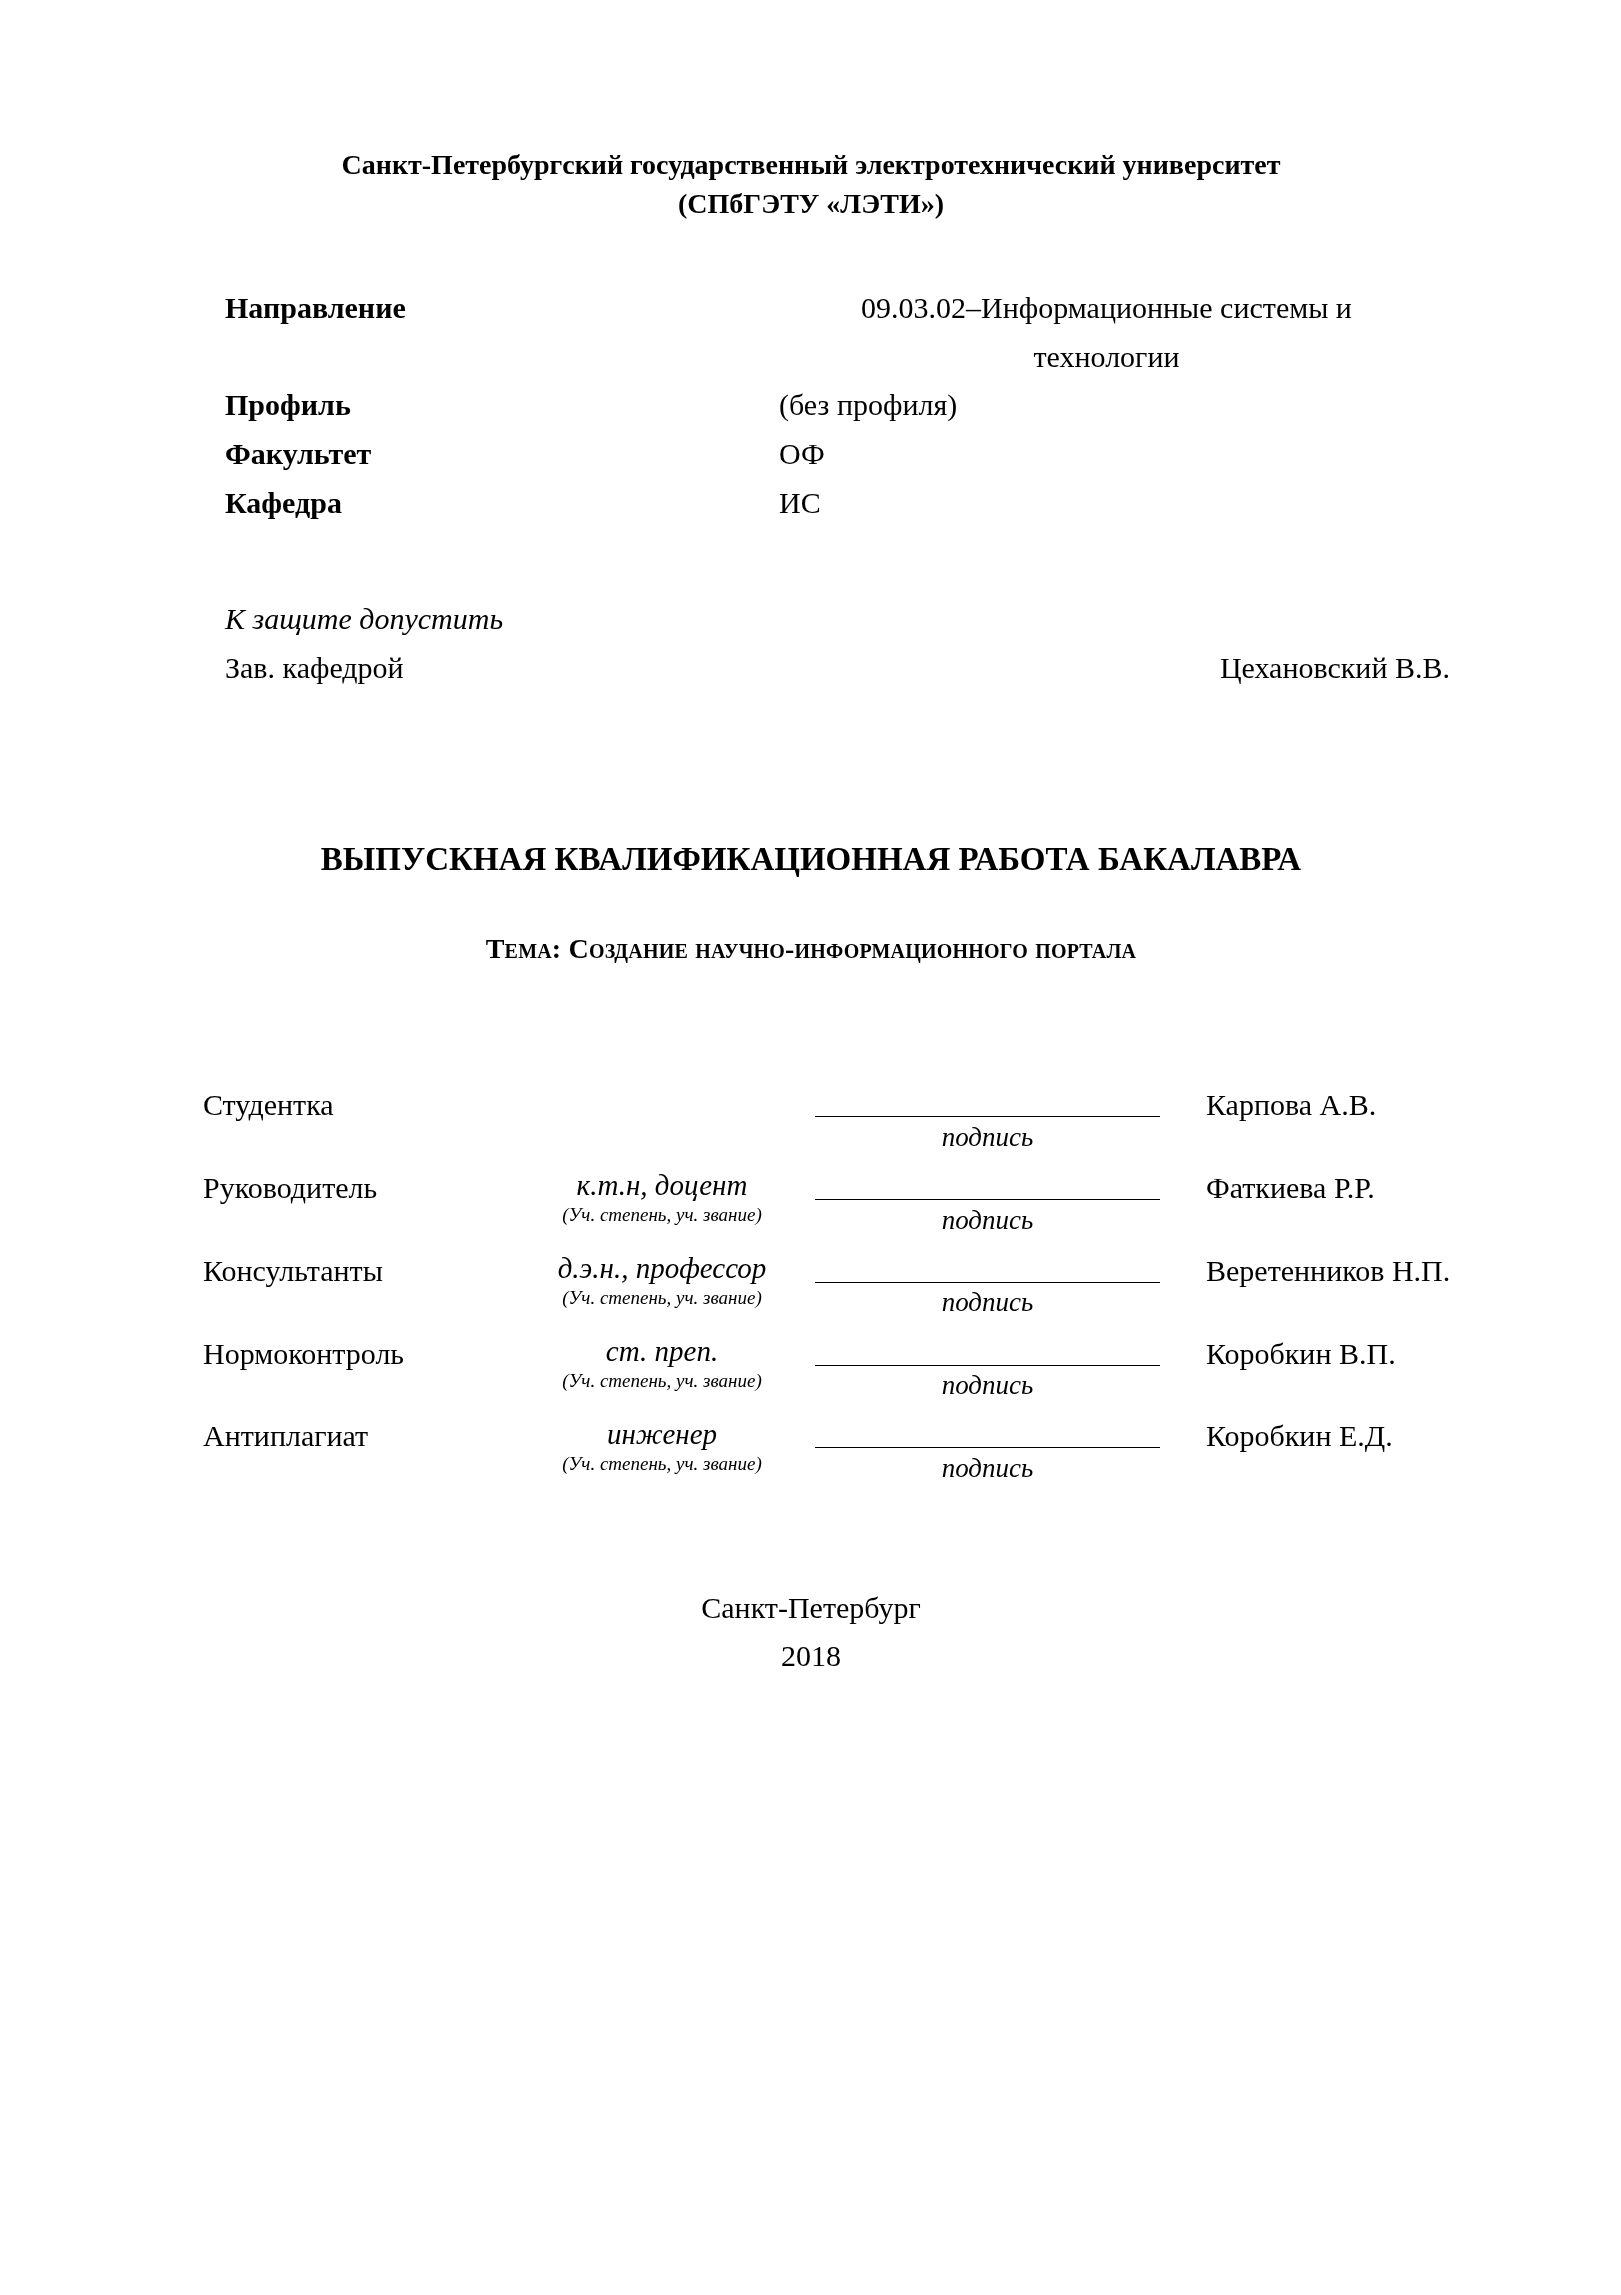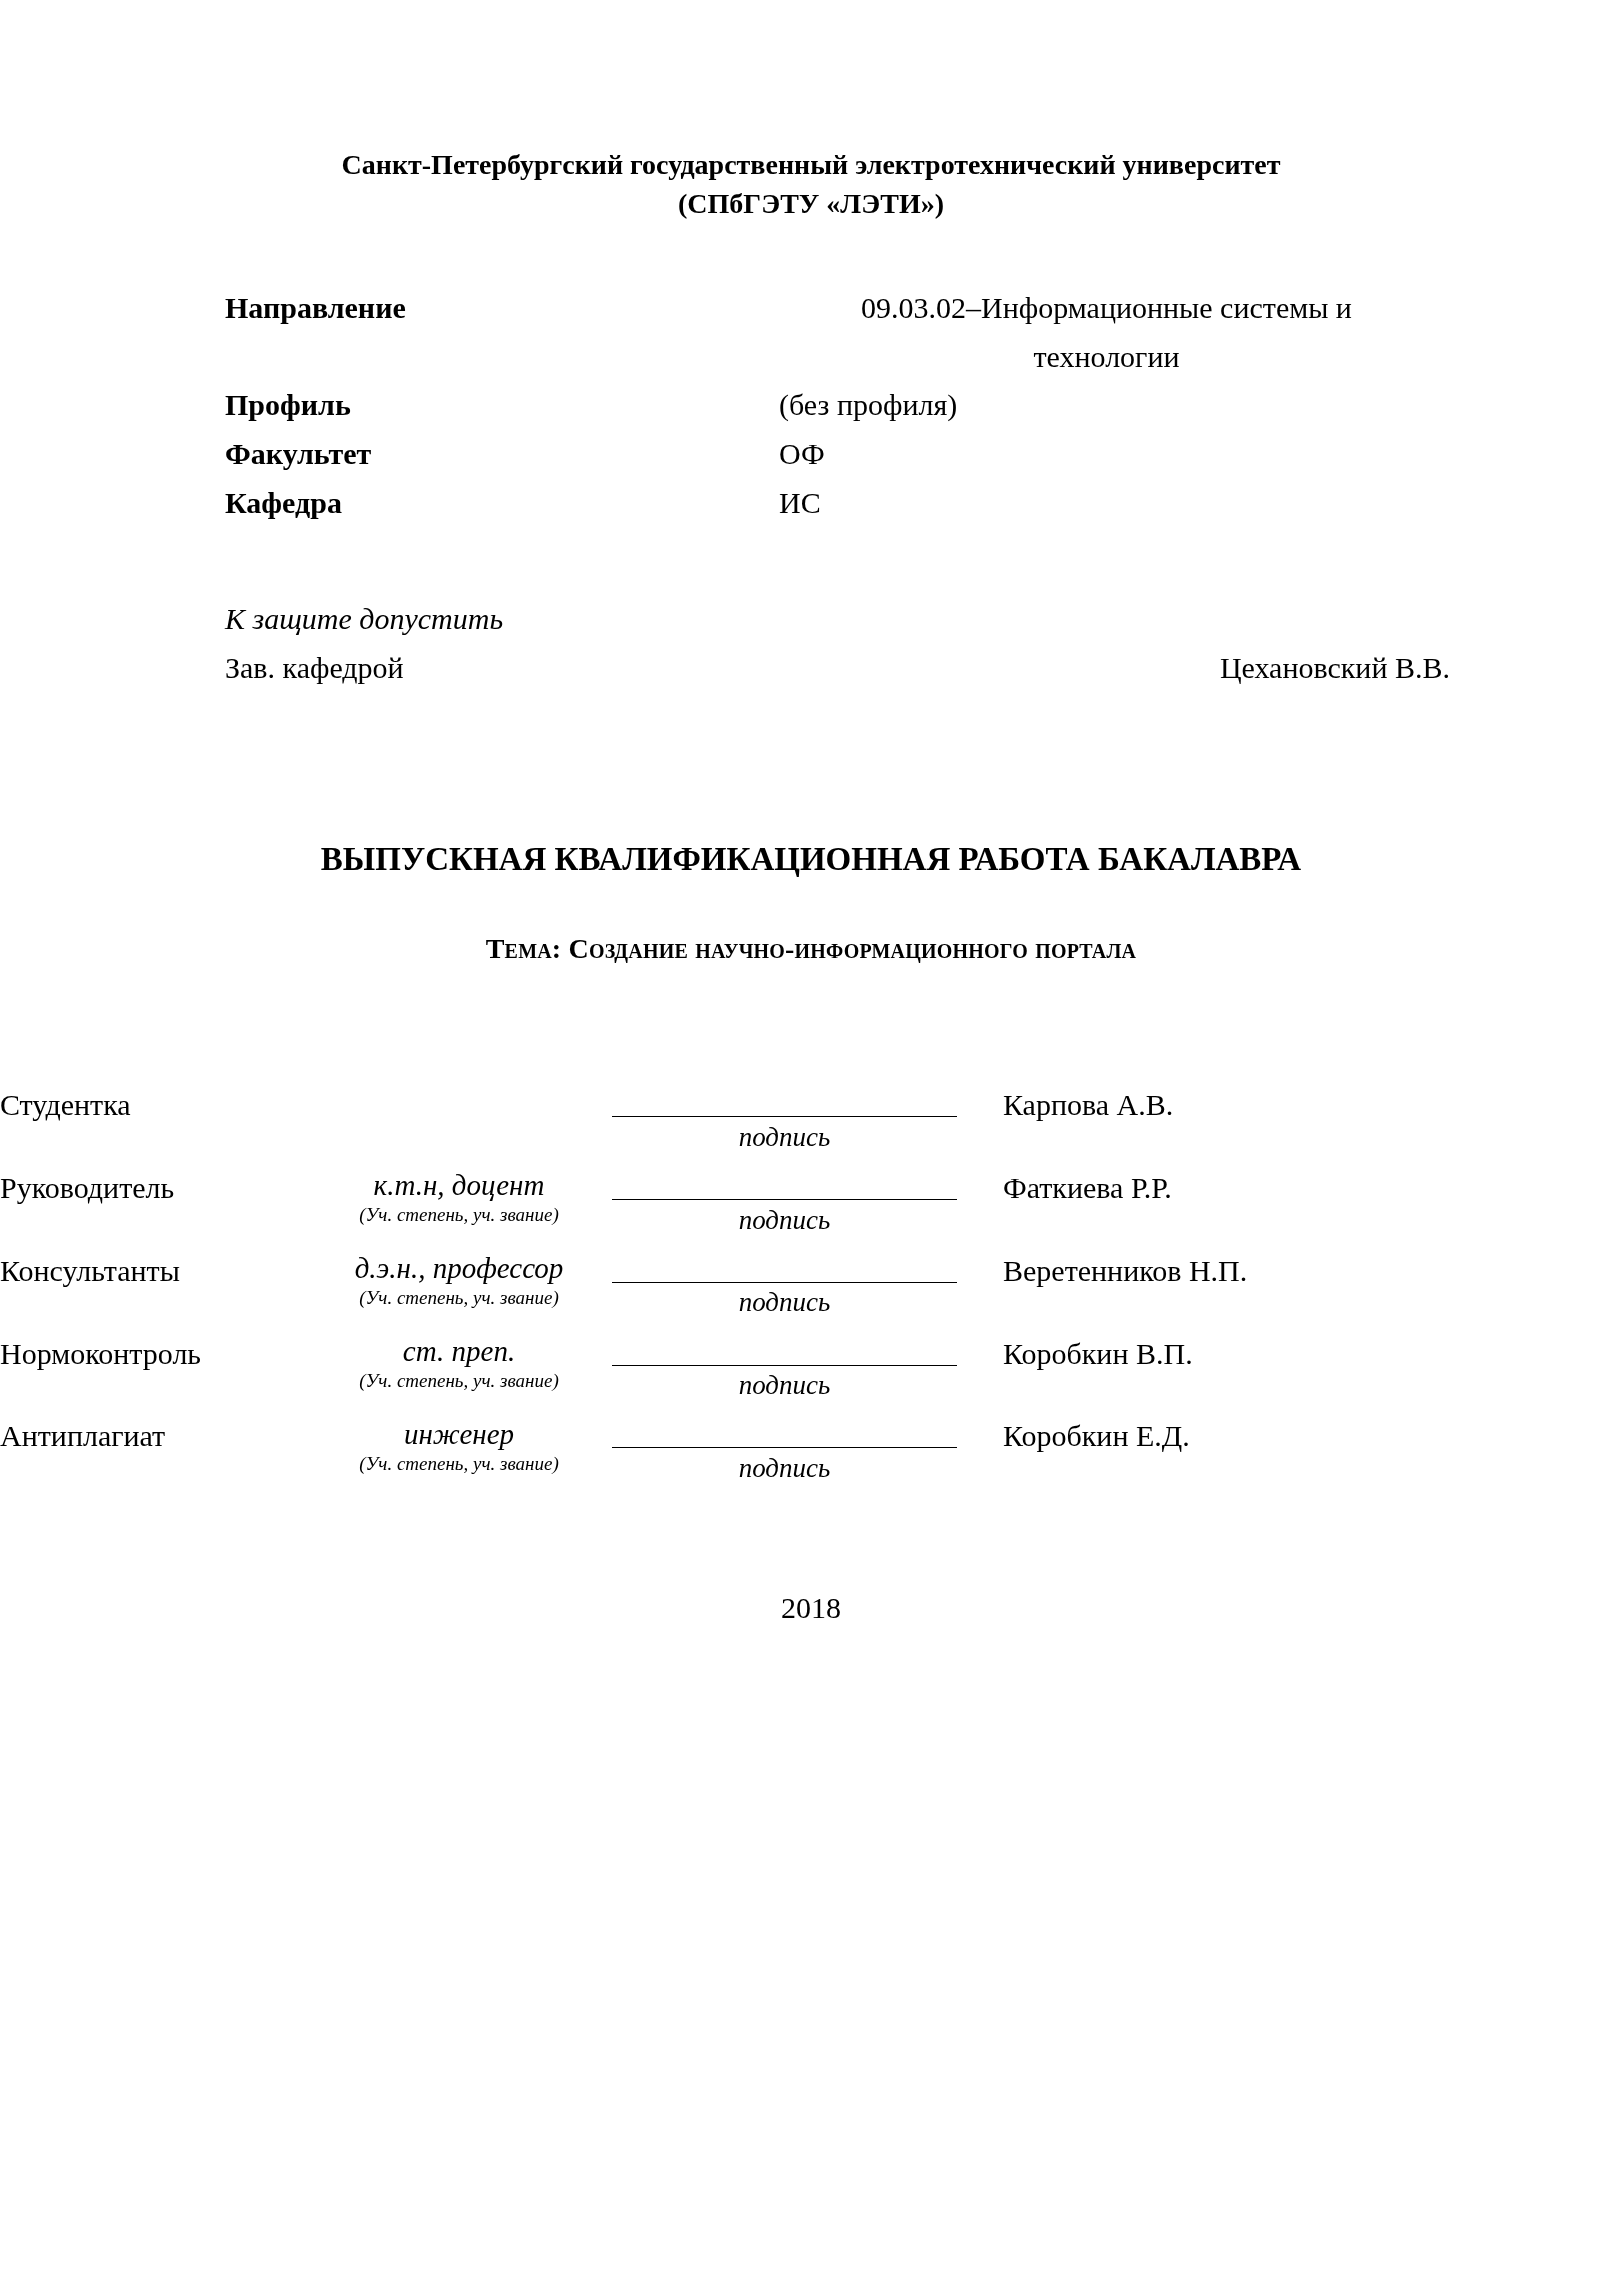--- a/index.html
+++ b/index.html
@@ -88,20 +88,21 @@
     text-align: center;
     font-weight: bold;
     font-size: 28px;
     font-variant: small-caps;
     letter-spacing: 0.2px;
   }
 
   
   .signatures {
     margin-top: 118px;
+    margin-left: 203px;
     width: 1248px;
   }
   .sig-row {
     position: relative;
     display: flex;
     align-items: flex-start;
     margin-bottom: 7.9px;
     min-height: 75px;
   }
   .sig-role {
@@ -285,17 +286,18 @@
       <div class="sig-line-wrap">
         <span class="sig-line"></span>
         <span class="sig-caption">подпись</span>
       </div>
       <div class="sig-name">Коробкин Е.Д.</div>
     </div>
 
   </div>
 
   <div class="footer">
+    <span class="city">Санкт-Петербург</span>
     <span class="year">2018</span>
   </div>
 
 </div>
 
 
 </body></html>

